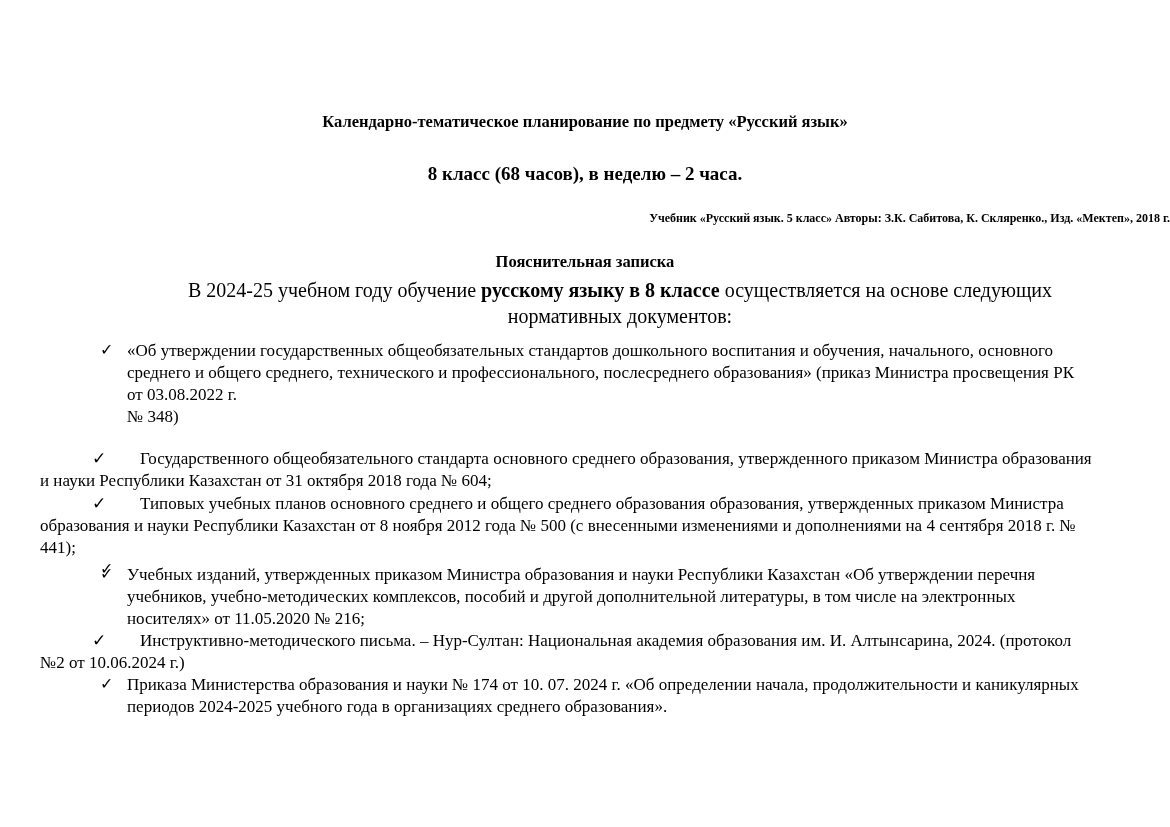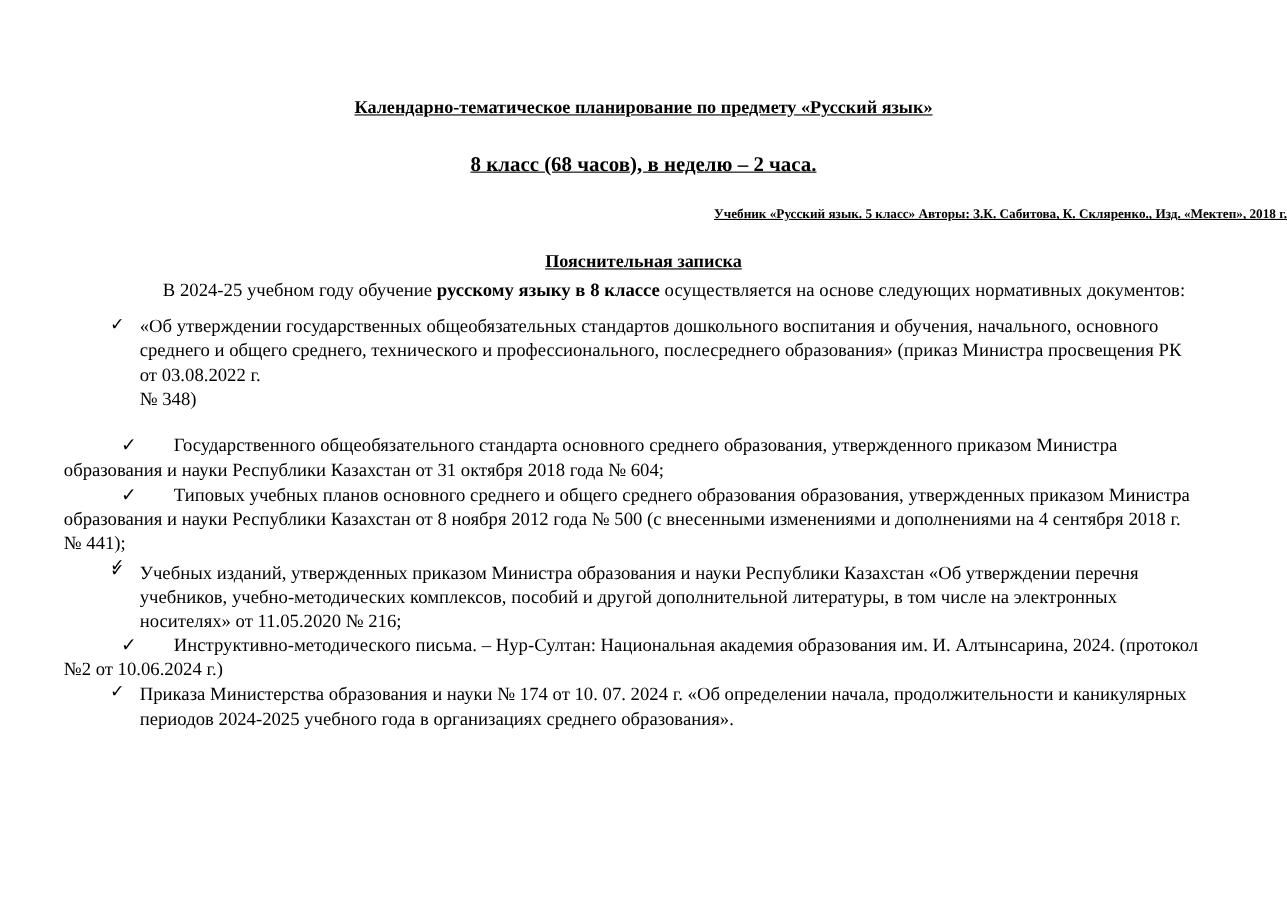--- a/index.html
+++ b/index.html
@@ -20,22 +20,21 @@
     position: relative;
     width: 1170px;
     height: 827px;
     box-sizing: border-box;
     padding: 0;
     overflow: hidden;
   }
 
   
   .title-block {
-    padding-top: 88px;
-    text-decoration: underline;
+    padding-top: 112px;
   }
   .doc-title {
     text-align: center;
     font-weight: bold;
     font-size: 16.5px;
     line-height: 1.25;
     margin: 0;
   }
   .doc-subtitle {
     text-align: center;
@@ -54,35 +53,35 @@
   .section-heading {
     text-align: center;
     font-weight: bold;
     font-size: 16.5px;
     line-height: 1.25;
     margin: 26px 0 0 0;
   }
 
   
   .intro-para {
-    font-size: 17px;
+    font-size: 20px;
     line-height: 1.30;
     margin: 4px 0 0 0;
     padding-left: 148px;
     padding-right: 78px;
-    text-align: left;
+    text-align: center;
   }
   .intro-para b { font-weight: bold; }
 
   
   .flow-block {
     font-size: 17px;
     line-height: 1.30;
     margin: 0;
-    padding-left: 58px;
+    padding-left: 40px;
     padding-right: 78px;
     text-align: left;
     text-indent: 0;
   }
   .flow-block.sp-above { margin-top: 20px; }
 
   
   .inline-check {
     display: inline-block;
     width: 22px;

